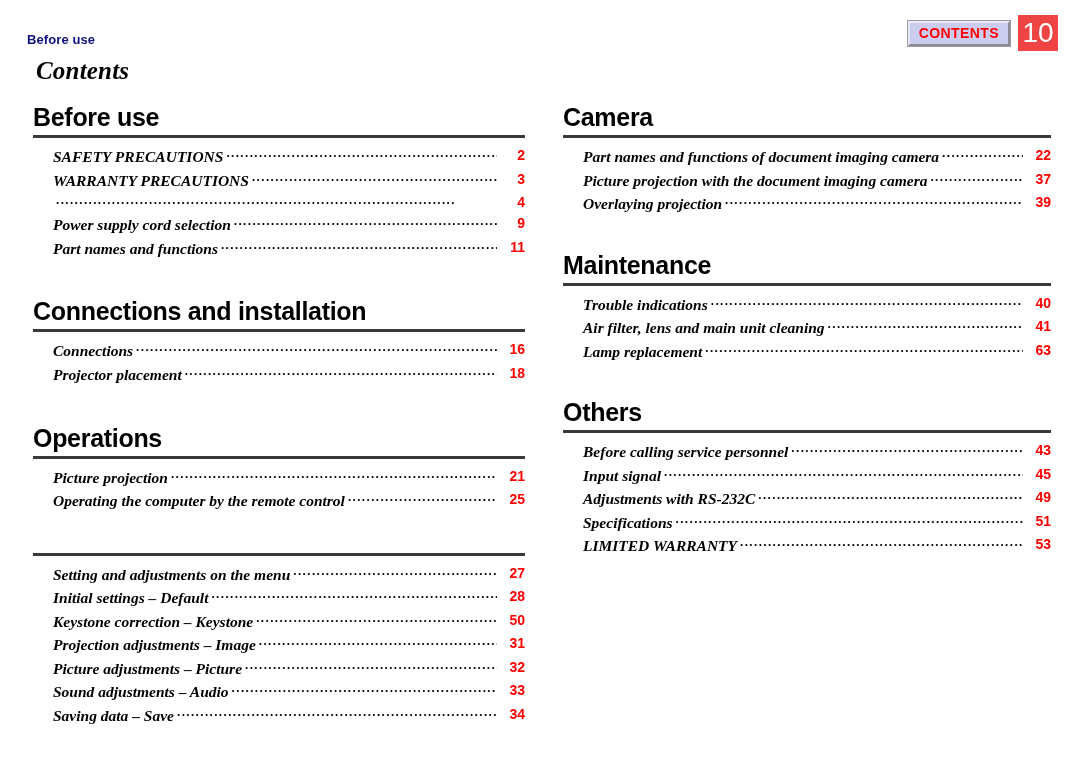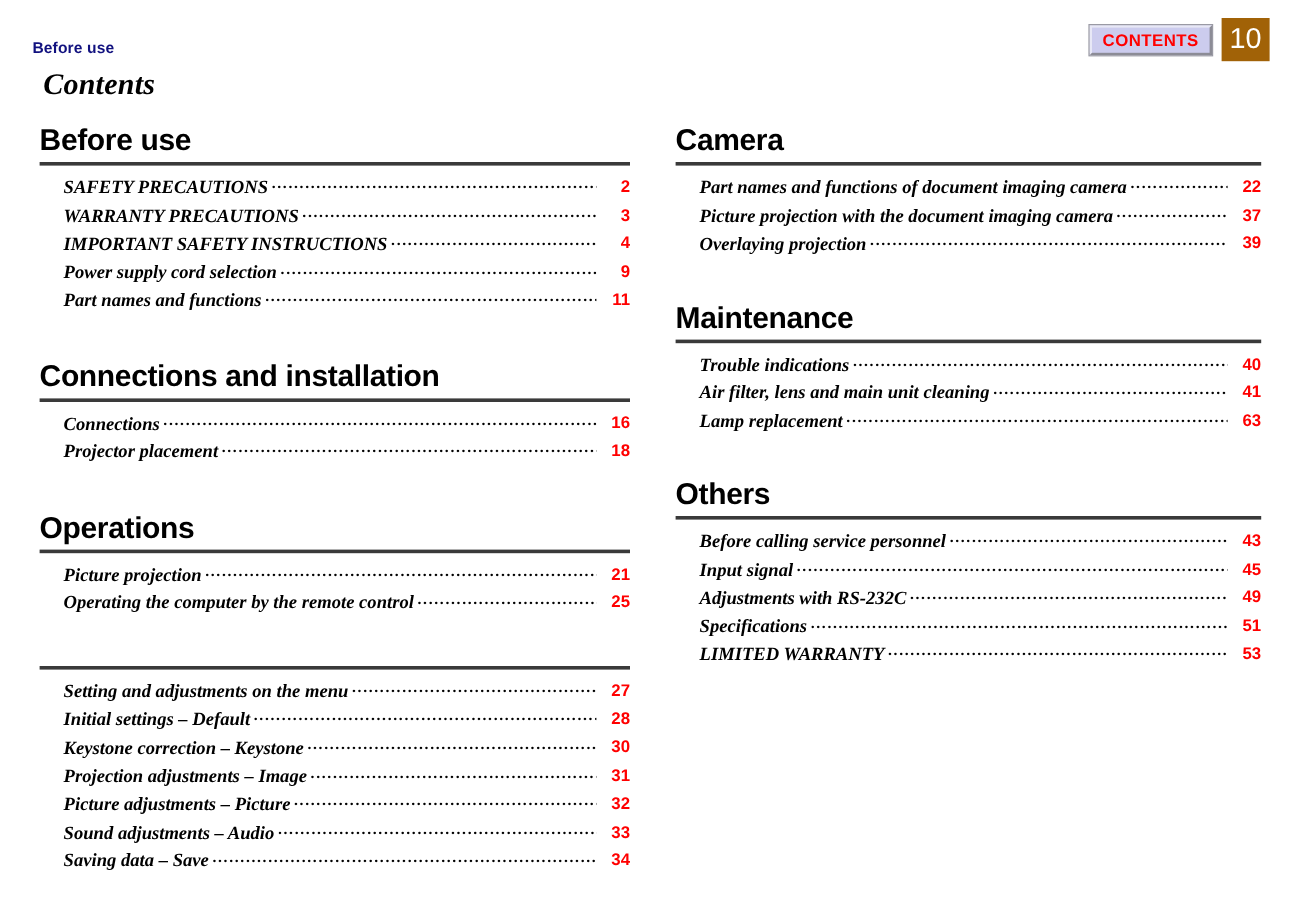--- a/index.html
+++ b/index.html
@@ -50,28 +50,28 @@
     border-bottom: 2px solid #8c8c96;
     outline: 1px solid #9a9aa4;
     padding: 3px 9px 4px 9px;
     font-size: 14px;
     font-weight: bold;
     color: #ff0000;
     letter-spacing: 0.4px;
     line-height: 1;
   }
   .page-number-box {
-    background: #a16207;
+    background: #ef4444;
     color: #ffffff;
     width: 40px;
     height: 36px;
     display: flex;
     align-items: center;
     justify-content: center;
-    font-size: 24px;
+    font-size: 28px;
     font-weight: normal;
     line-height: 1;
   }
 
   
   .doc-title {
     position: absolute;
     left: 36px;
     top: 57px;
     font-family: "Liberation Serif", serif;
@@ -196,21 +196,20 @@
           <span class="entry-title">SAFETY PRECAUTIONS</span>
           <span class="entry-leader">......................................................................................</span>
           <span class="entry-page">2</span>
         </div>
         <div class="entry">
           <span class="entry-title">WARRANTY PRECAUTIONS</span>
           <span class="entry-leader">......................................................................................</span>
           <span class="entry-page">3</span>
         </div>
         <div class="entry">
-          <span class="entry-title">IMPORTANT SAFETY INSTRUCTIONS</span>
           <span class="entry-leader">......................................................................................</span>
           <span class="entry-page">4</span>
         </div>
         <div class="entry">
           <span class="entry-title">Power supply cord selection</span>
           <span class="entry-leader">......................................................................................</span>
           <span class="entry-page">9</span>
         </div>
         <div class="entry">
           <span class="entry-title">Part names and functions</span>
@@ -269,21 +268,21 @@
           <span class="entry-page">27</span>
         </div>
         <div class="entry">
           <span class="entry-title">Initial settings – Default</span>
           <span class="entry-leader">......................................................................................</span>
           <span class="entry-page">28</span>
         </div>
         <div class="entry">
           <span class="entry-title">Keystone correction – Keystone</span>
           <span class="entry-leader">......................................................................................</span>
-          <span class="entry-page">30</span>
+          <span class="entry-page">50</span>
         </div>
         <div class="entry">
           <span class="entry-title">Projection adjustments – Image</span>
           <span class="entry-leader">......................................................................................</span>
           <span class="entry-page">31</span>
         </div>
         <div class="entry">
           <span class="entry-title">Picture adjustments – Picture</span>
           <span class="entry-leader">......................................................................................</span>
           <span class="entry-page">32</span>

